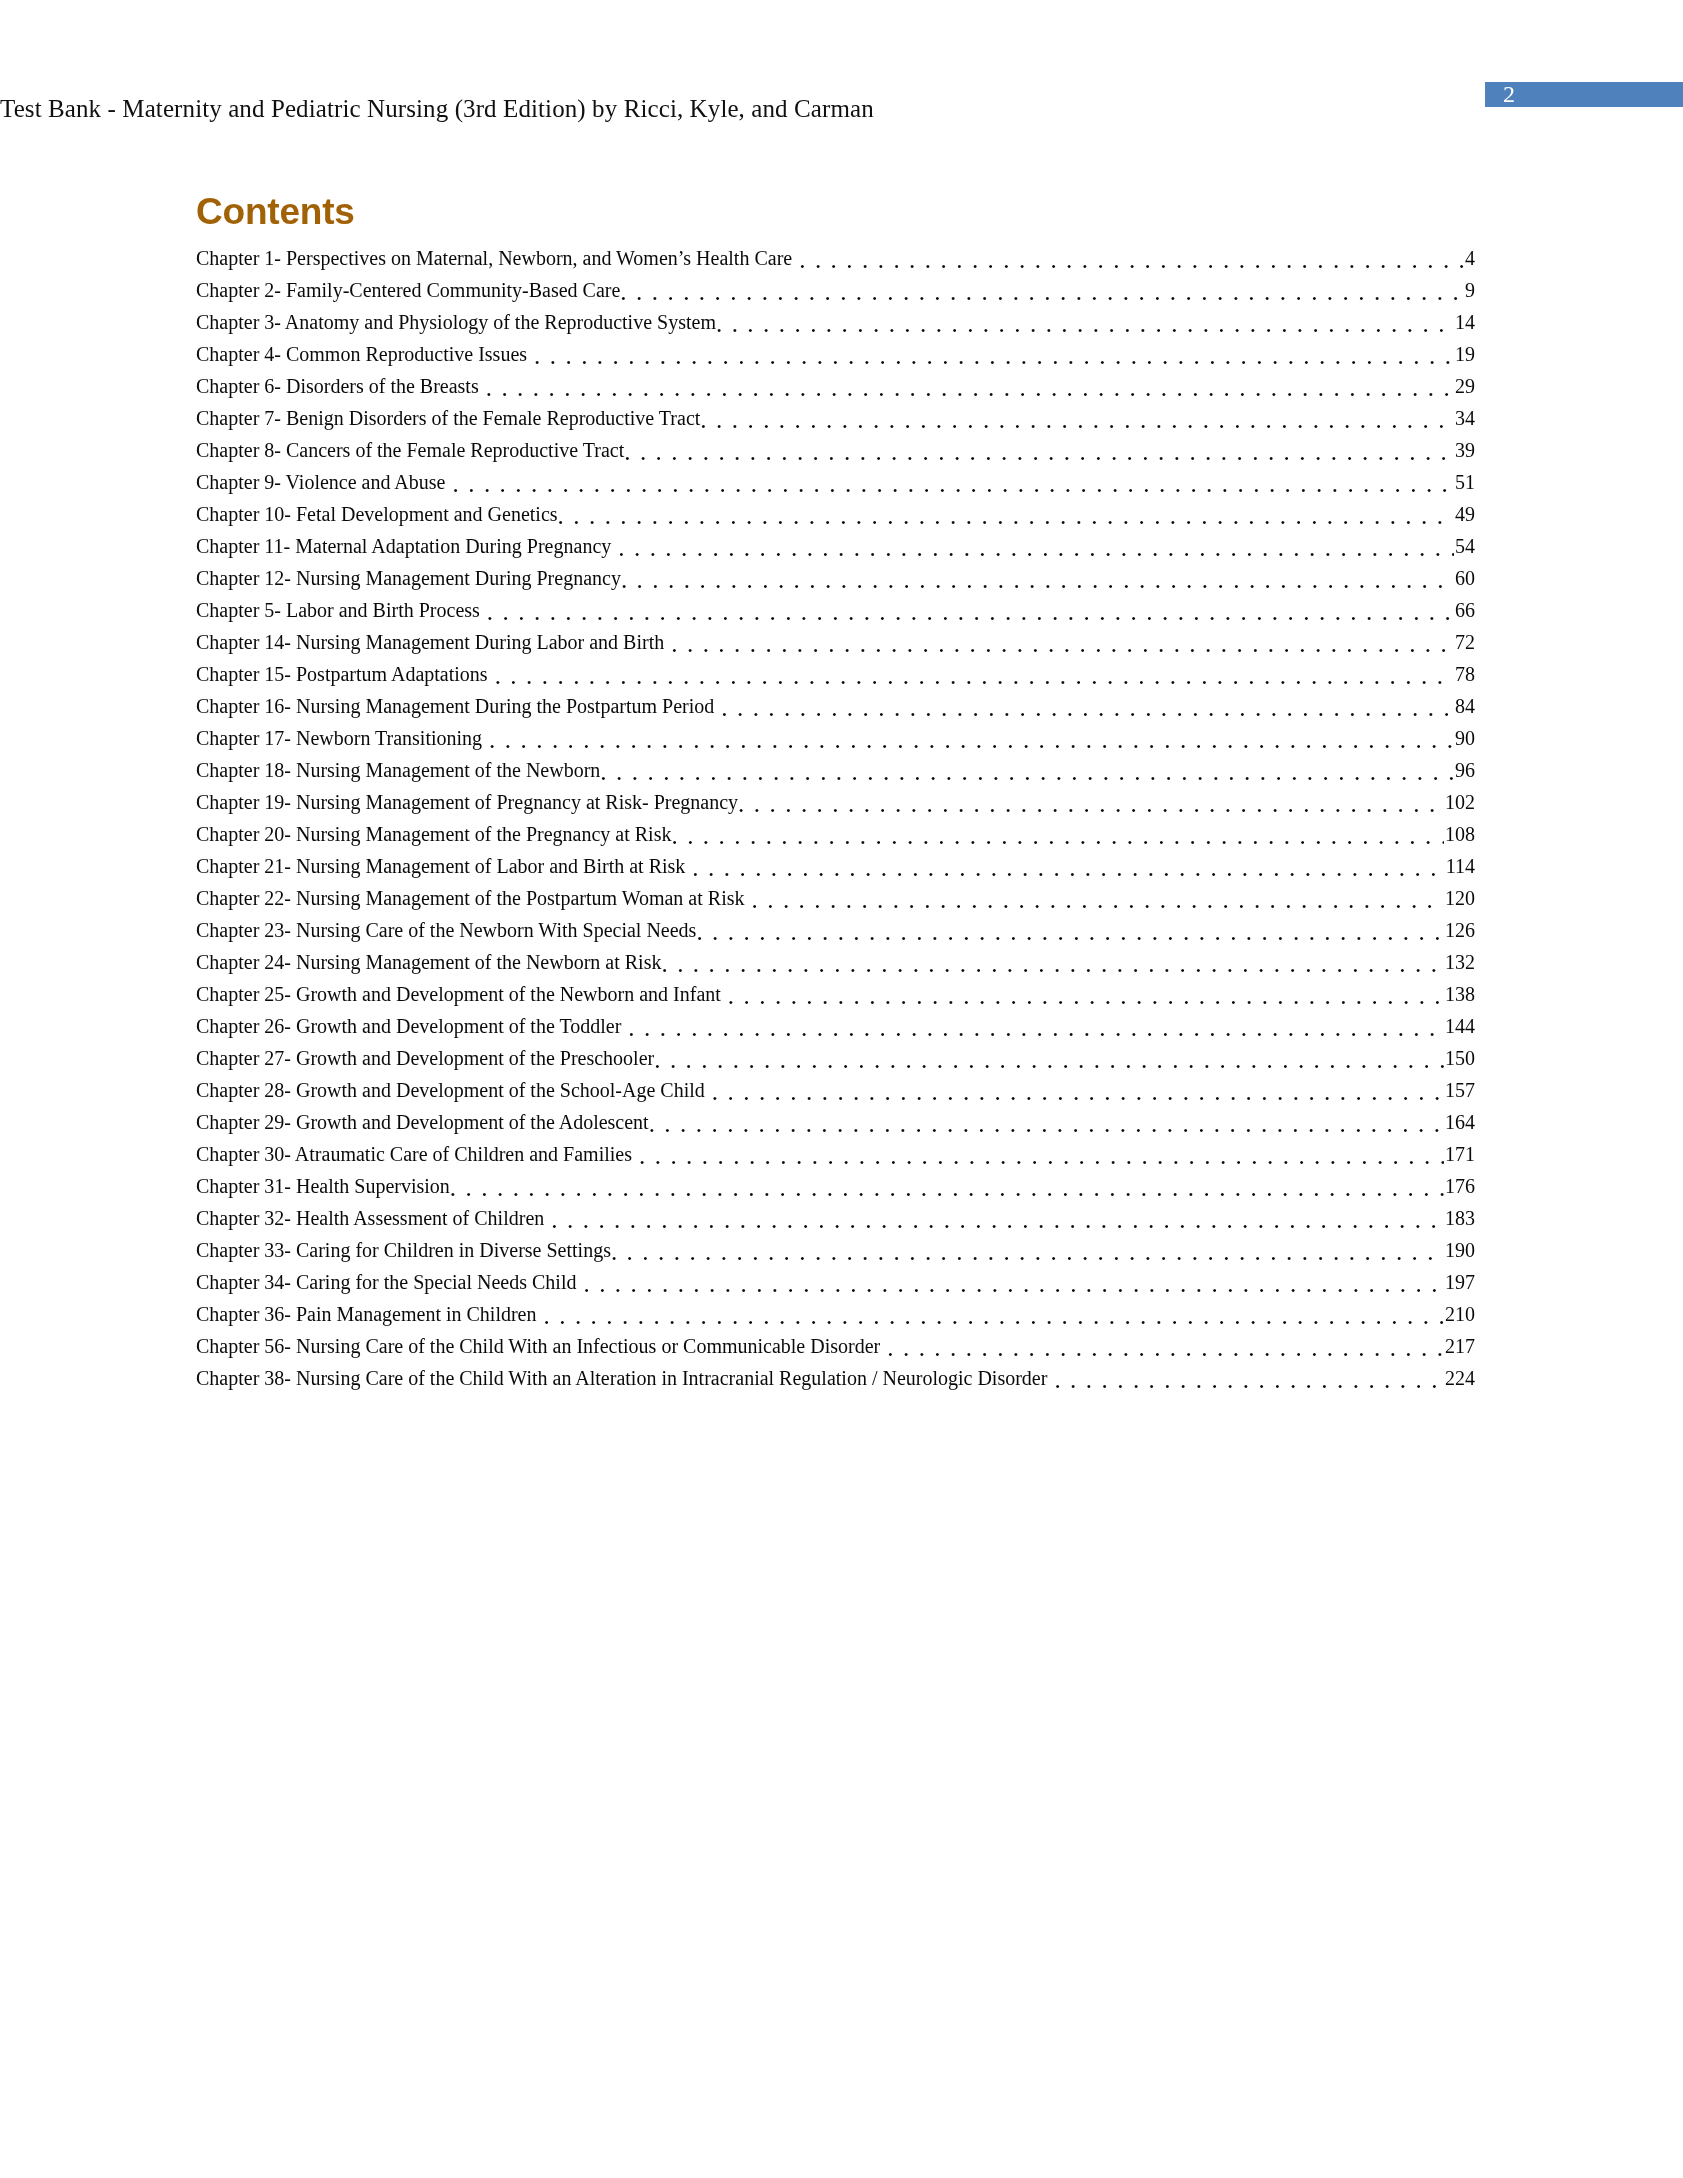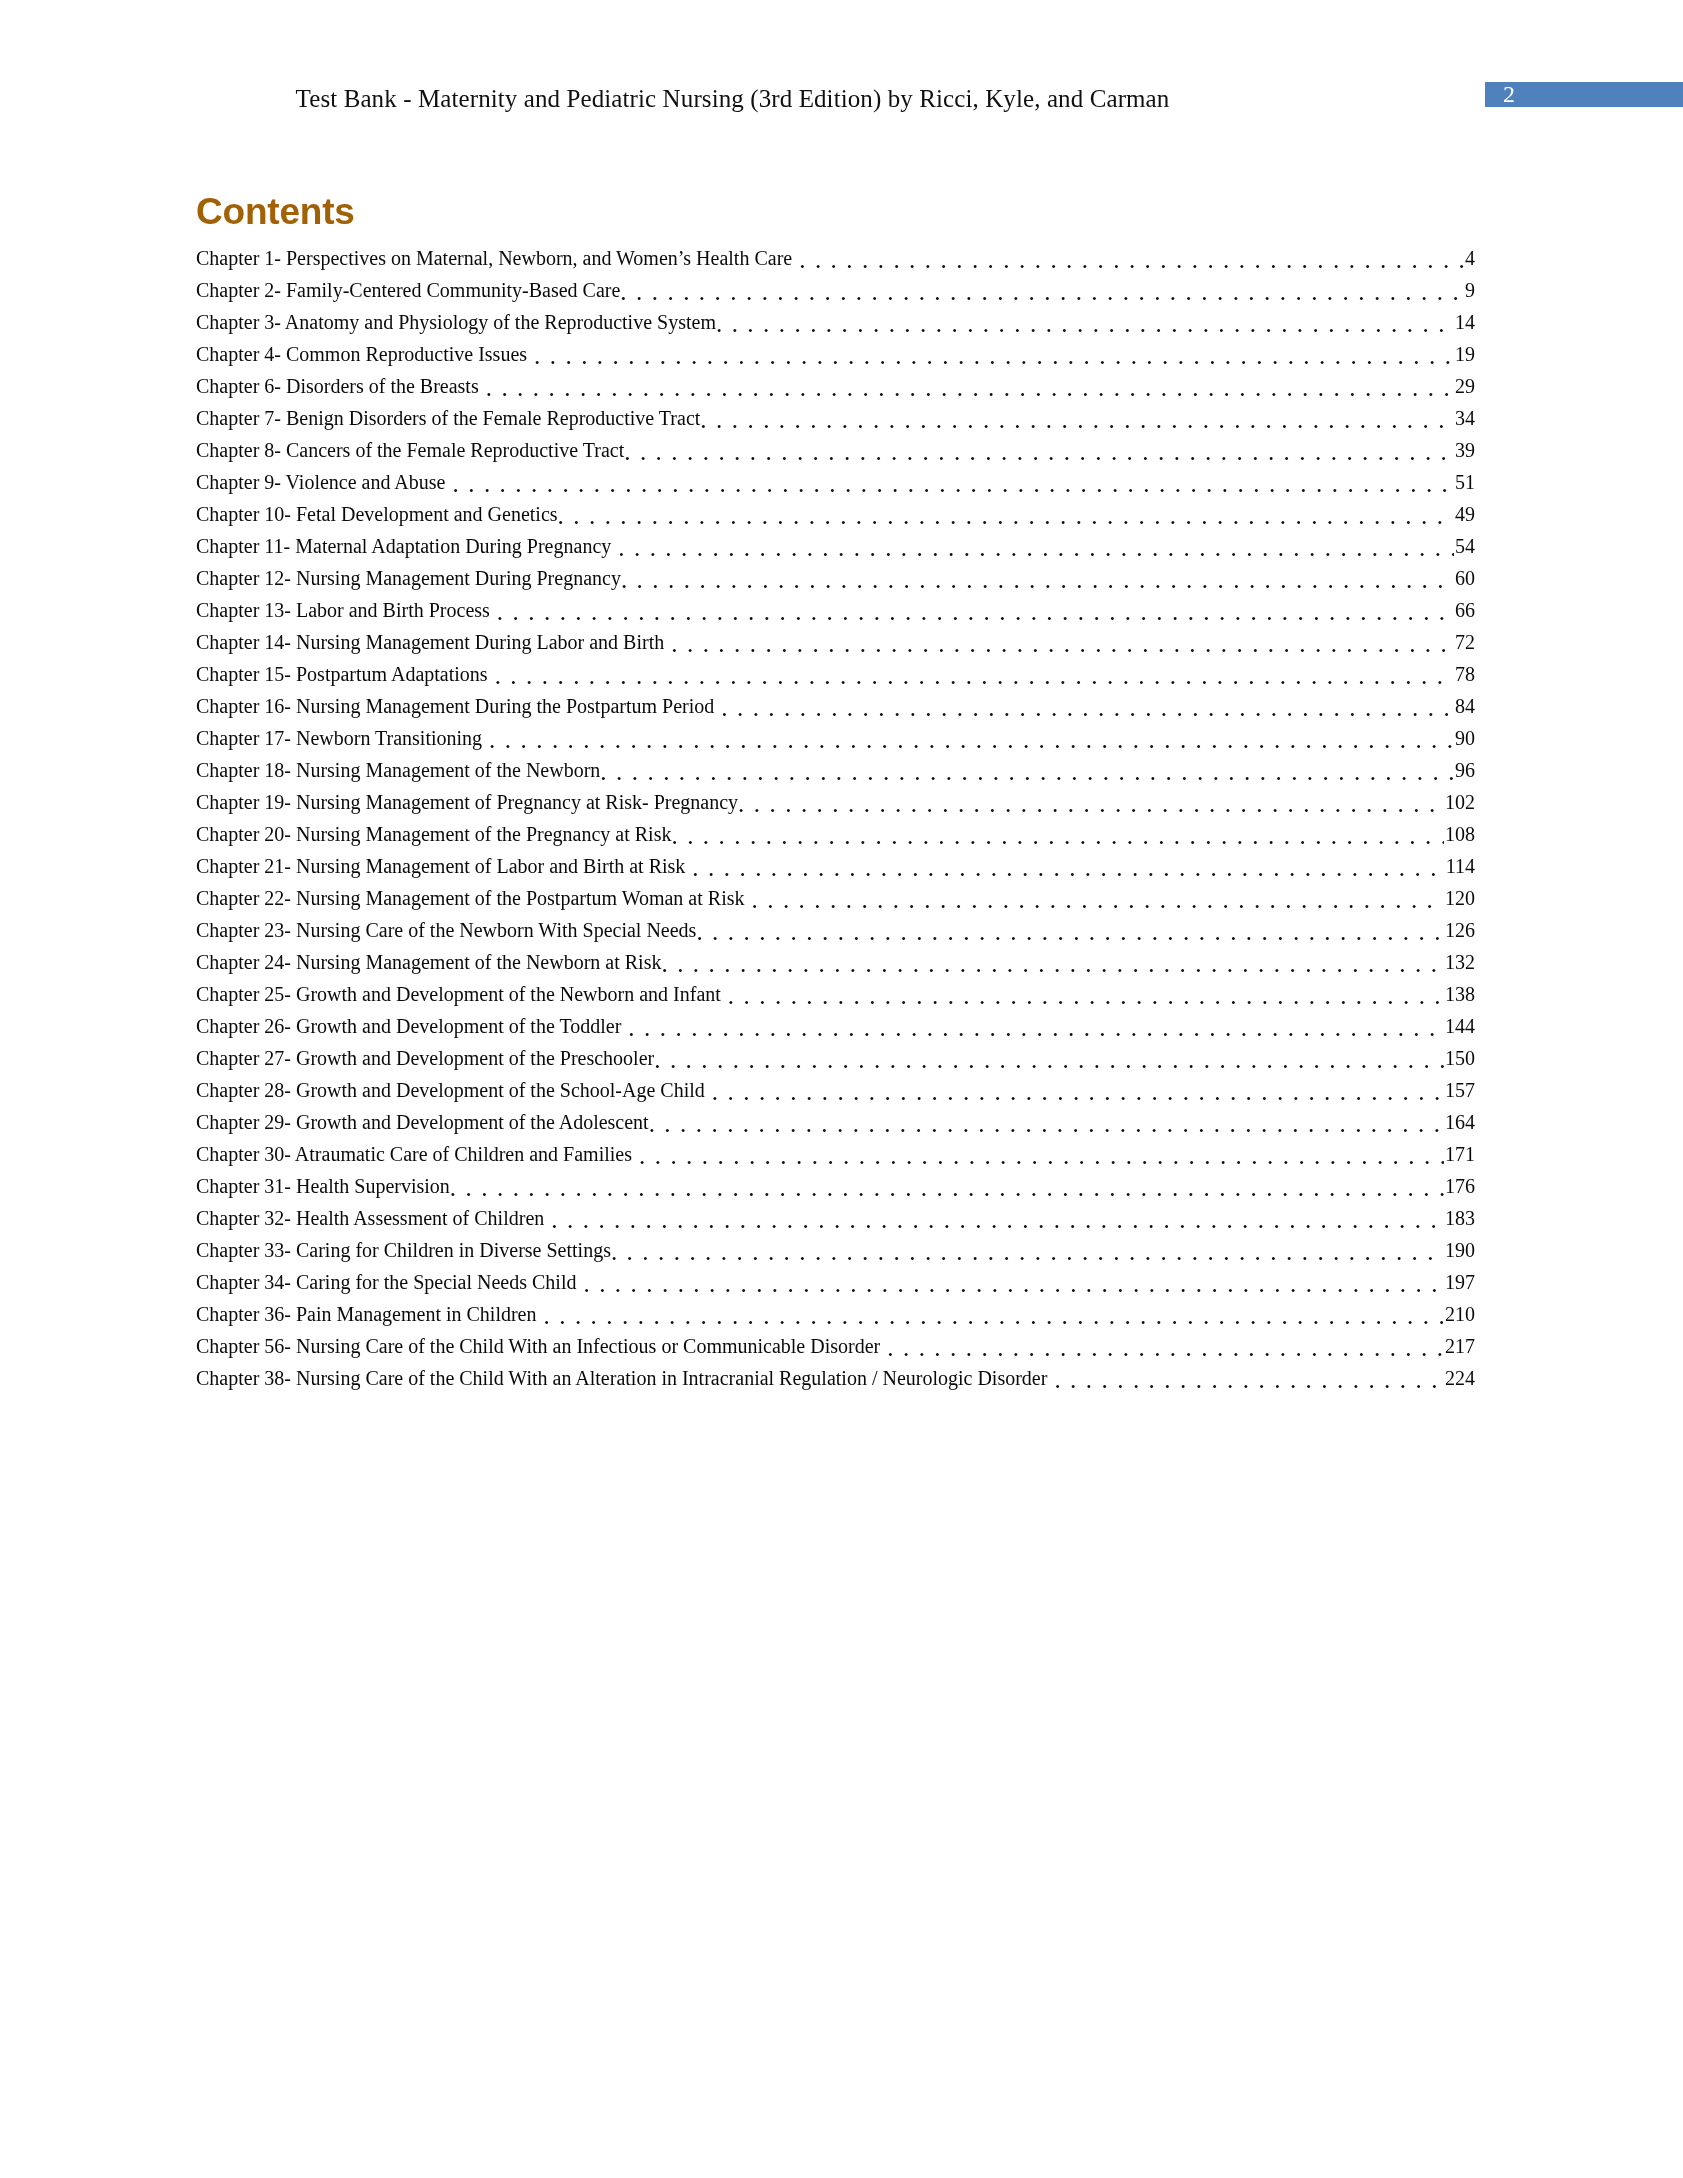--- a/index.html
+++ b/index.html
@@ -20,23 +20,23 @@
   .page-header {
     position: absolute;
     top: 0;
     left: 0;
     width: 1683px;
     height: 129px;
   }
   .header-title {
     position: absolute;
     left: 0;
-    top: 84px;
+    top: 94px;
     width: 1465px;
-    text-align: center;
+    text-align: left;
     font-family: "Liberation Serif", "DejaVu Serif", serif;
     font-size: 25px;
     line-height: 30px;
     color: #101010;
     white-space: nowrap;
     letter-spacing: 0.1px;
   }
   .header-pagebadge {
     position: absolute;
     left: 1485px;
@@ -180,21 +180,21 @@
         <span class="toc-label">Chapter 11- Maternal Adaptation During Pregnancy</span>
         <span class="toc-leader"></span>
         <span class="toc-page">54</span>
       </li>
       <li class="toc-entry tight">
         <span class="toc-label">Chapter 12- Nursing Management During Pregnancy</span>
         <span class="toc-leader"></span>
         <span class="toc-page">60</span>
       </li>
       <li class="toc-entry">
-        <span class="toc-label">Chapter 13- Labor and Birth Process</span>
+        <span class="toc-label">Chapter 5- Labor and Birth Process</span>
         <span class="toc-leader"></span>
         <span class="toc-page">66</span>
       </li>
       <li class="toc-entry">
         <span class="toc-label">Chapter 14- Nursing Management During Labor and Birth</span>
         <span class="toc-leader"></span>
         <span class="toc-page">72</span>
       </li>
       <li class="toc-entry">
         <span class="toc-label">Chapter 15- Postpartum Adaptations</span>

